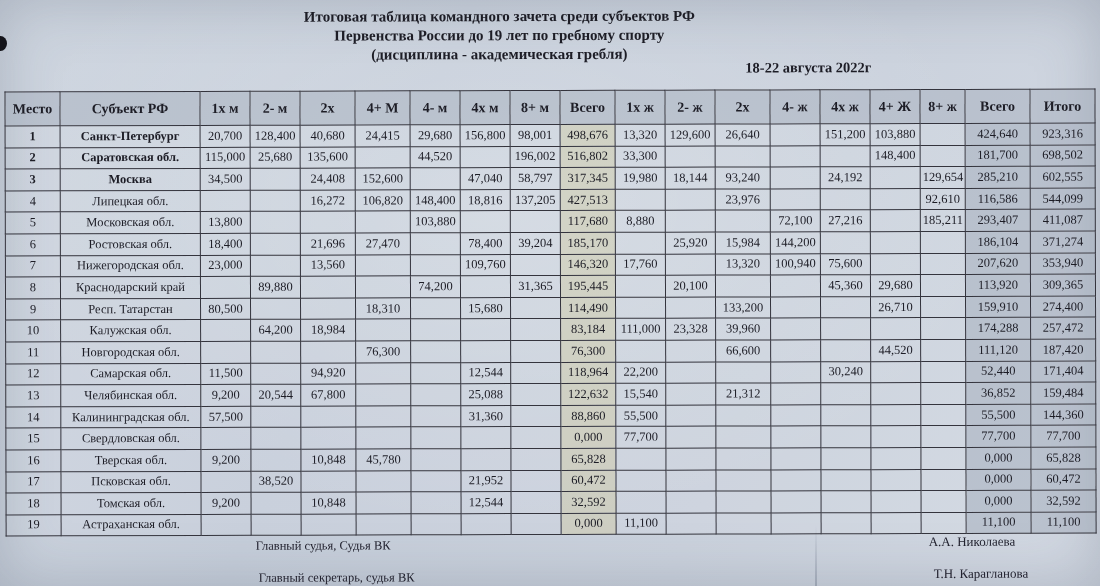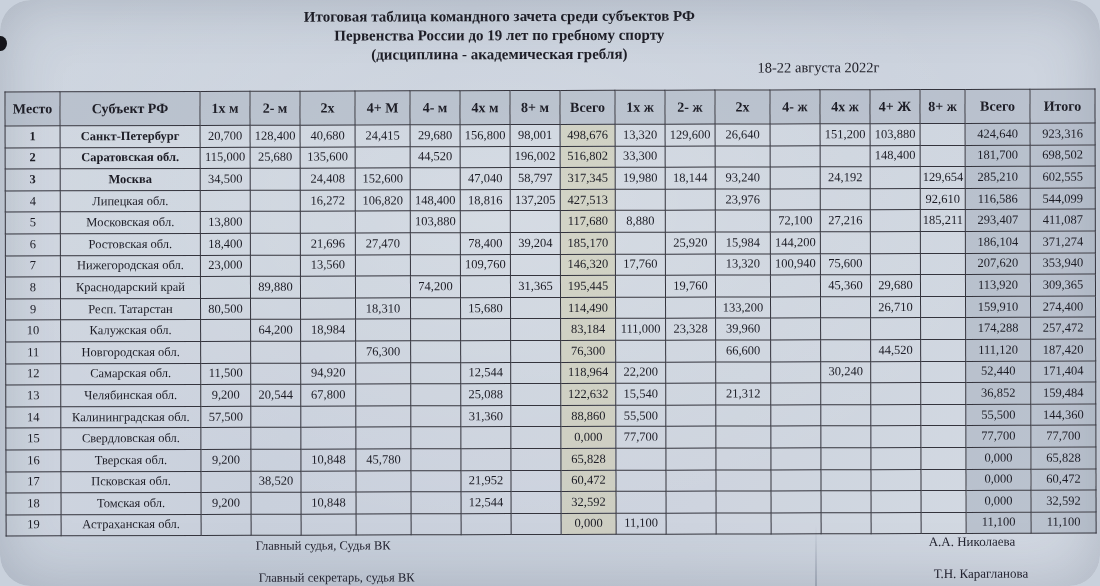--- a/index.html
+++ b/index.html
@@ -7,26 +7,25 @@
     width:1100px;height:586px;overflow:hidden;position:relative;
     font-family:"Liberation Serif","DejaVu Serif",serif;
     background:#c9d1dc;
   }
   .paper{
     position:absolute;inset:0;
     background:
       radial-gradient(ellipse at 45% 35%, rgba(255,255,255,0.22), rgba(0,0,0,0) 60%),
       linear-gradient(113deg,#cfd6e0 0%,#c6ceda 35%,#cbd2dd 68%,#d3d9e3 100%);
     box-shadow:inset 0 0 60px rgba(60,70,90,0.25);
-    border-radius:31px;
   }
   .content{position:absolute;inset:0;transform:rotate(-0.15deg);color:#1d1d26;}
   .title-block{position:absolute;top:7px;left:0;width:1000px;text-align:center;}
   .title-line{font-weight:bold;font-size:15px;line-height:19px;margin:0;}
-  .date-line{position:absolute;top:60px;right:220px;font-weight:normal;font-size:14.5px;}
+  .date-line{position:absolute;top:60px;right:228px;font-weight:bold;font-size:14.5px;}
   table.results{
     position:absolute;left:5px;top:90px;width:1090px;
     border-collapse:collapse;table-layout:fixed;
     background:rgba(255,255,255,0.06);
   }
   table.results th,table.results td{
     border:1.4px solid #34343d;
     overflow:hidden;white-space:nowrap;
     text-align:center;vertical-align:middle;
     color:#1d1d26;
@@ -267,21 +266,21 @@
             <td class="region">Краснодарский край</td>
             <td class="num"></td>
             <td class="num">89,880</td>
             <td class="num"></td>
             <td class="num"></td>
             <td class="num">74,200</td>
             <td class="num"></td>
             <td class="num">31,365</td>
             <td class="num shade-y">195,445</td>
             <td class="num"></td>
-            <td class="num">19,760</td>
+            <td class="num">20,100</td>
             <td class="num"></td>
             <td class="num"></td>
             <td class="num">45,360</td>
             <td class="num">29,680</td>
             <td class="num"></td>
             <td class="num shade-g">113,920</td>
             <td class="num shade-g">309,365</td>
           </tr>
           <tr>
             <td class="place">9</td>

